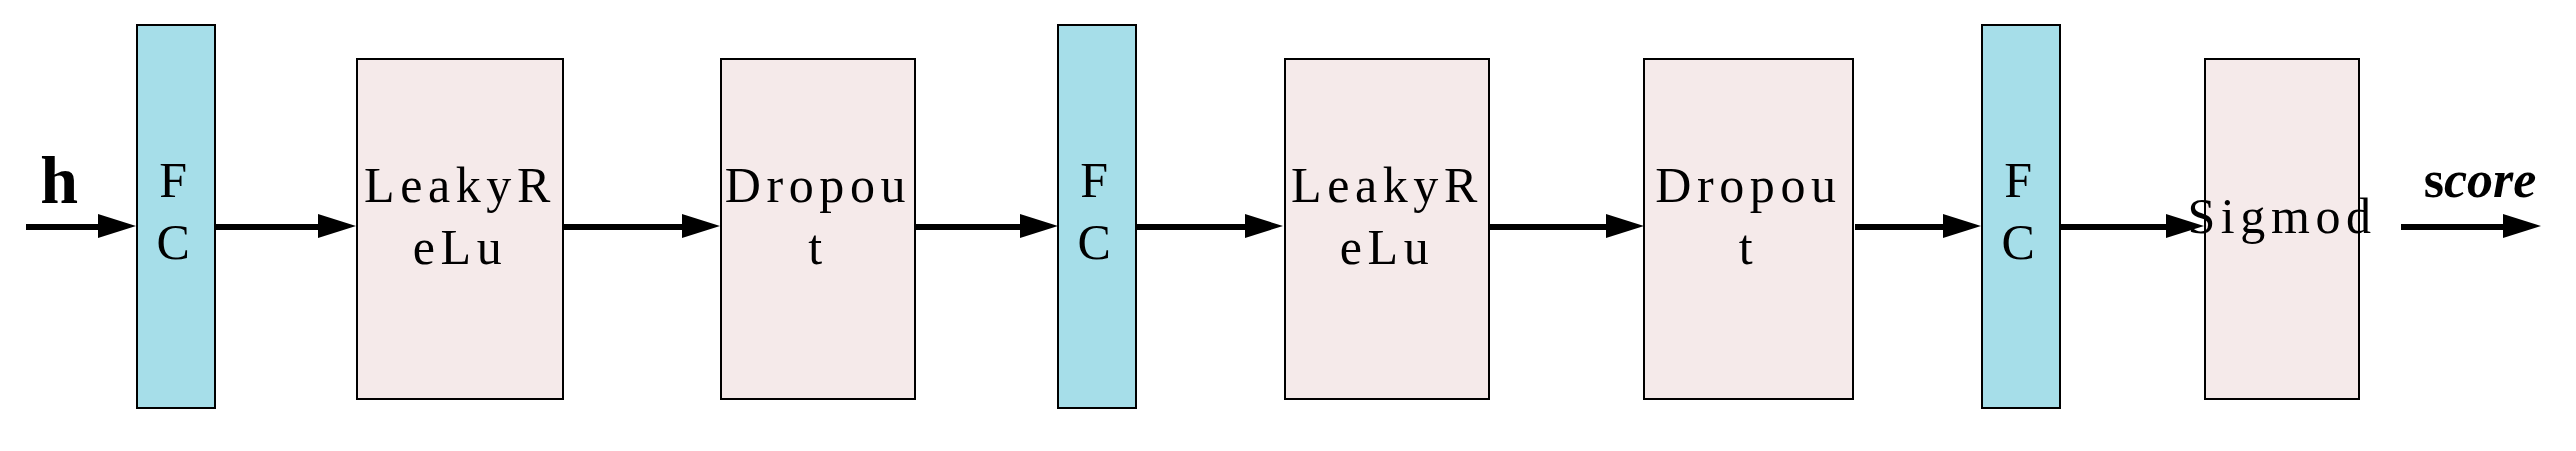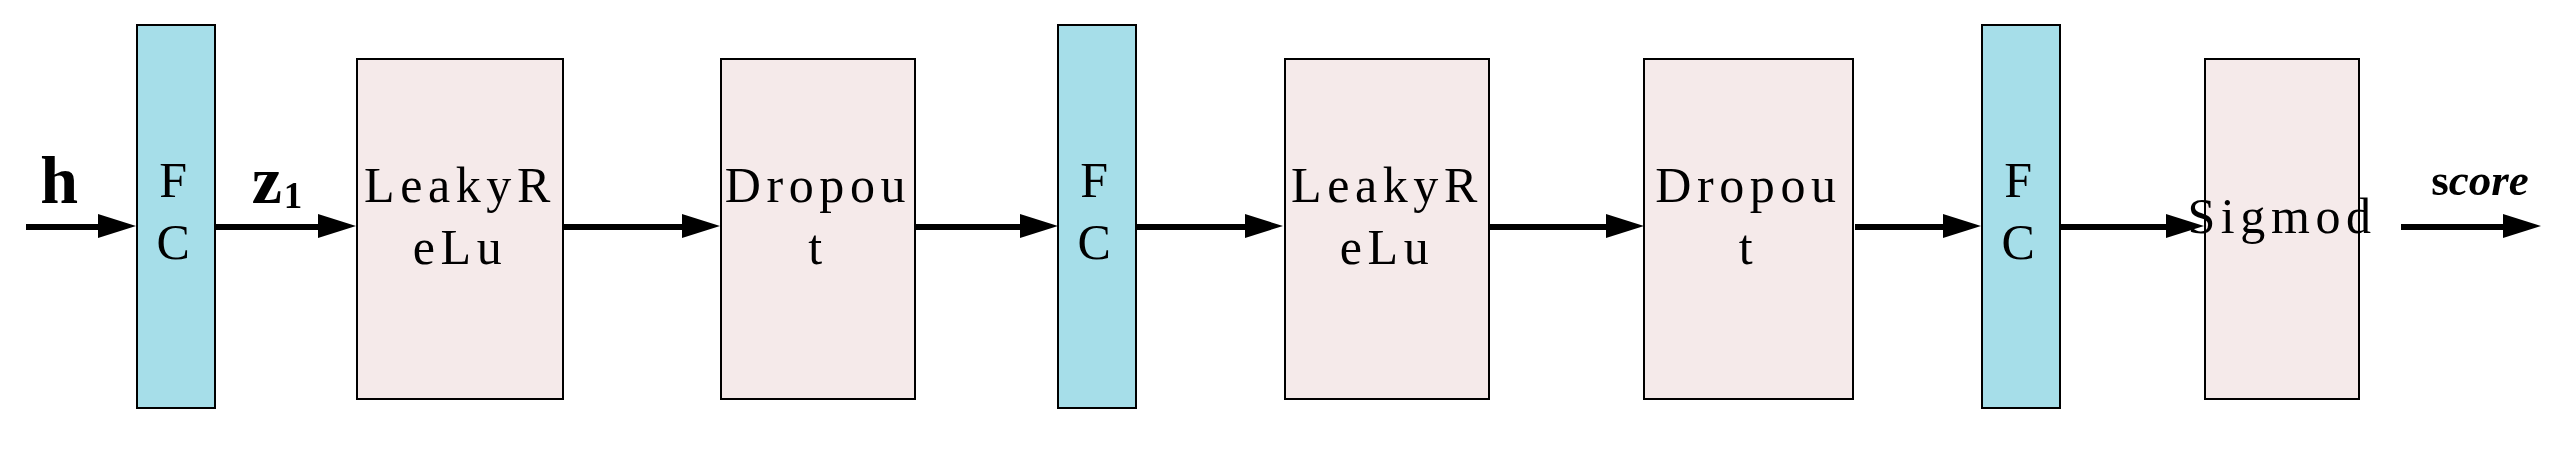--- a/index.html
+++ b/index.html
@@ -84,42 +84,41 @@
     font-size: 37px;
     position: relative;
     top: 4.8px;
     margin-left: 1.6px;
   }
   #lbl-h     { left: 0px;    width: 120px; }
   #lbl-z1    { left: 225px;  width: 104px; }
   #lbl-a1    { left: 932px; width: 104px; }
   #lbl-a2    { left: 1859px; width: 104px; }
   #lbl-z2    { left: 2071px; width: 104px; }
-  #lbl-score { left: 2400px; width: 160px; font-size: 45px; text-align: center; }
+  #lbl-score { left: 2400px; width: 160px; font-size: 52px; text-align: center; }
   #lbl-score .it { font-style: italic; }
 </style>
 </head>
 <body>
 
 <div id="canvas">
 
   <div class="flow-label" id="lbl-h"><span>h</span><span class="sub"></span></div>
   <div class="arrow" id="arr-h">
       <span class="shaft"></span>
       <span class="head"></span>
     </div>
 
   <div class="node node-fc" id="fc1">
     <div class="node-text">
         <span>F</span>
         <span>C</span>
       </div>
   </div>
 
-  <div class="flow-label" id="lbl-z1"><span>z</span><span class="sub">1</span></div>
   <div class="arrow" id="arr-z1">
       <span class="shaft"></span>
       <span class="head"></span>
     </div>
 
   <div class="node node-op" id="lrelu1">
     <div class="node-text">
         <span>LeakyR</span>
         <span>eLu</span>
       </div>

